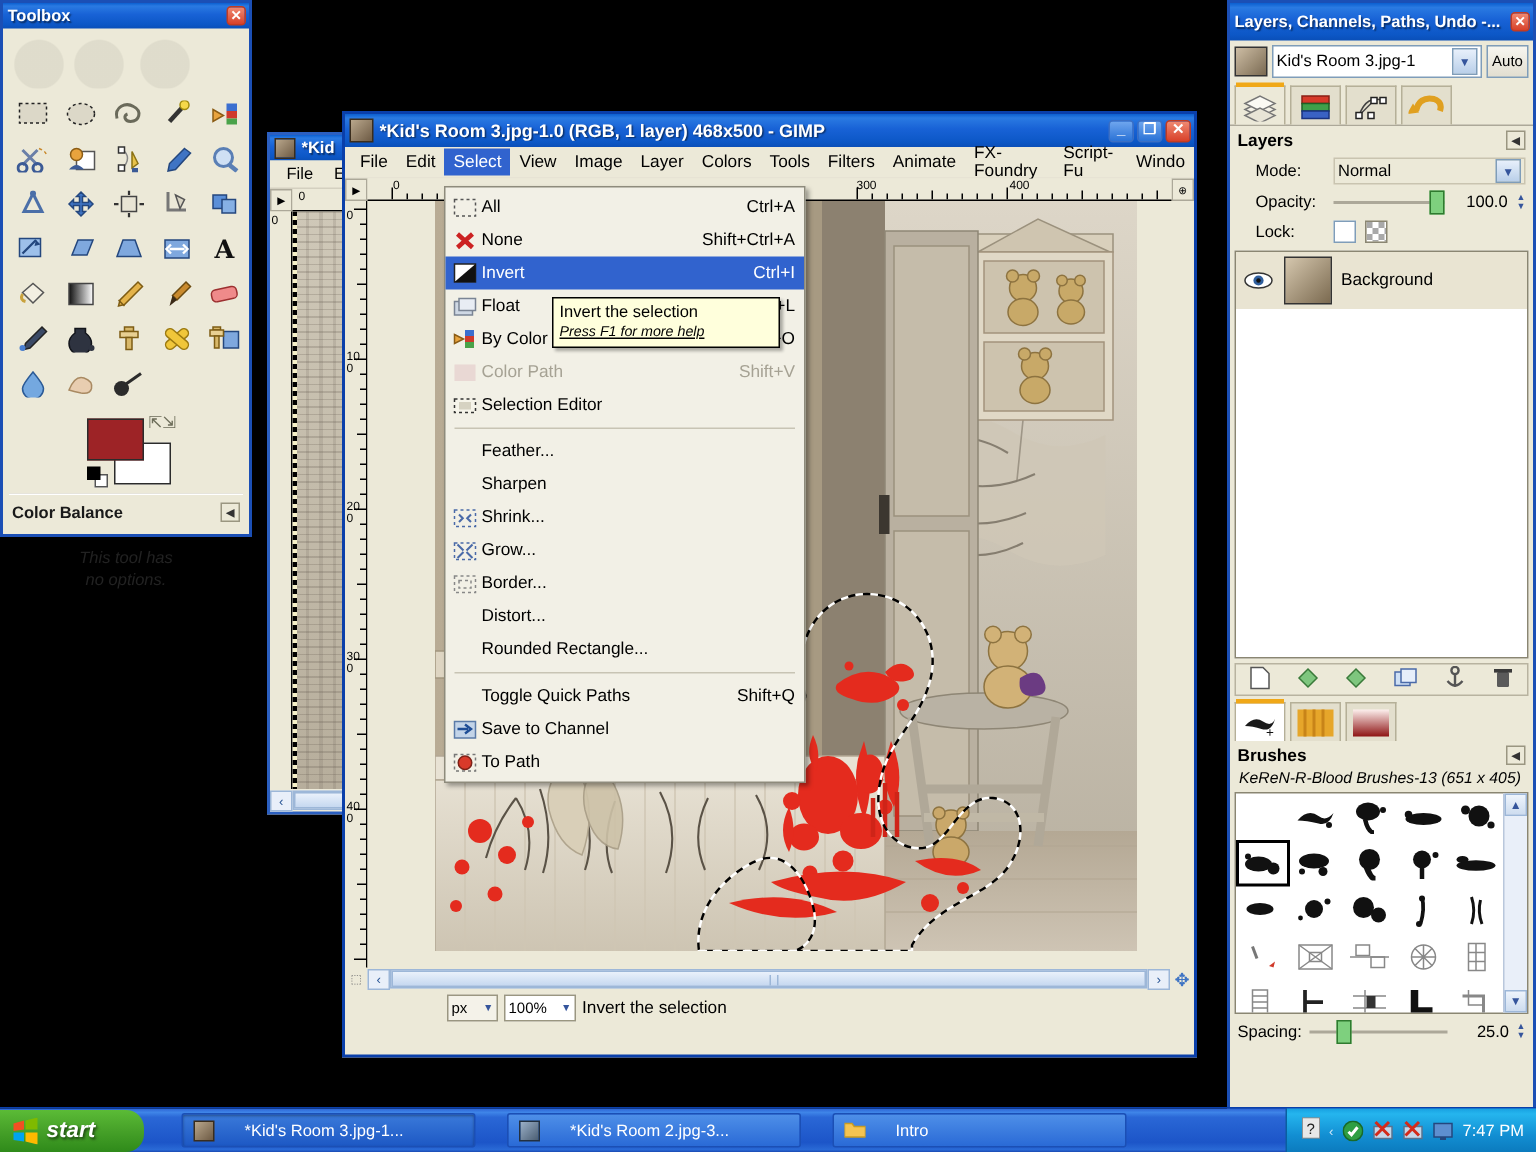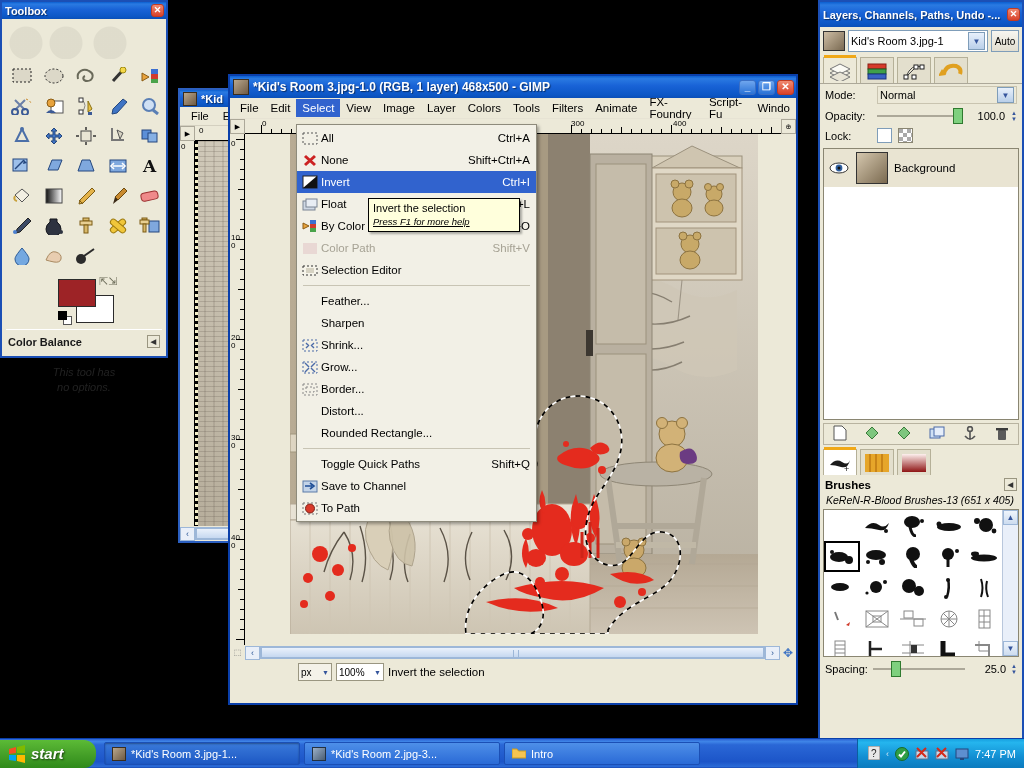--- a/index.html
+++ b/index.html
@@ -137,21 +137,21 @@
   .dock-combo { flex:1; height:22px; border:1px solid #7f9db9; background:#fff; display:flex;align-items:center;justify-content:space-between;padding:0 2px;font-size:11px;}
   .dock-combo .dd { width:17px;height:18px;background:linear-gradient(to bottom,#e8f0fb,#b9cfe9);border:1px solid #7f9db9;display:flex;align-items:center;justify-content:center;color:#35559c;font-size:8px;}
   .auto-btn { width:28px;height:22px;border:1px solid #7f9db9;background:linear-gradient(to bottom,#f7f6f0,#e2ded0);display:flex;align-items:center;justify-content:center;font-size:10px;text-align:right;}
   .dock-tabs { display:flex; gap:3px; padding:2px 3px 0 3px; border-bottom:1px solid #aca899;}
   .dtab { width:34px;height:26px;border:1px solid #b5b098;border-bottom:none;background:#e3dfcd;display:flex;align-items:center;justify-content:center;position:relative;}
   .dtab.sel { background:#ece9d8; }
   .dtab.sel:before{content:"";position:absolute;left:0;right:0;top:-3px;height:3px;background:#f0a818;}
   .panel-head { display:flex;align-items:center;padding:3px 5px;font-weight:bold;font-size:11.5px;}
   .panel-head .spacer{flex:1;}
   .prow { display:flex; align-items:center; padding:2px 5px; font-size:11px; gap:6px;}
-  .prow .plab { width:46px; }
+  .prow .plab { width:46px;margin-left:12px; }
   .mode-combo { flex:1; height:18px;border:1px solid #c9c4b0;background:#ece9d8;display:flex;align-items:center;justify-content:space-between;padding:0 2px;}
   .mode-combo .dd { width:17px;height:16px;background:linear-gradient(to bottom,#e8f0fb,#b9cfe9);border:1px solid #7f9db9;display:flex;align-items:center;justify-content:center;color:#35559c;font-size:8px;}
   .slider { flex:1; height:16px; position:relative; display:flex; align-items:center;}
   .slider .trk{position:absolute;left:0;right:0;height:2px;background:#aca899;}
   .slider .hnd{position:absolute;right:0;width:10px;height:16px;background:#7ed07e;border:1px solid #2f7a2f;}
   .opval { width:36px; text-align:right; font-size:11px;}
   .spin { display:flex;flex-direction:column;gap:1px;}
   .spin div{font-size:6px;color:#35559c;line-height:5px;}
   .lock-box { width:15px;height:15px;border:1px solid #7f9db9;background:#fff;}
   .lock-chk { width:15px;height:15px;border:1px solid #8a8672;
@@ -188,23 +188,24 @@
     background:linear-gradient(to bottom,#5bbb36 0%,#48a32a 45%,#2f8a1a 100%);
     border-radius:0 12px 12px 0;
     display:flex;align-items:center;gap:5px;padding-left:8px;
     color:#fff;font-weight:bold;font-style:italic;font-size:15px;
     text-shadow:1px 1px 2px rgba(0,0,0,.6);
   }
   .task-btn {
     height:23px;margin-right:4px;padding:0 7px;
     background:linear-gradient(to bottom,#4e8fe8,#2a6ad6);
     border:1px solid #1b4fb5; border-radius:2px;
-    display:flex;align-items:center;gap:5px;
+    display:flex;align-items:center;gap:20px;
     color:#fff;font-size:11px;white-space:nowrap;overflow:hidden;
     max-width:230px;
+    margin-left:17px;
   }
   .task-btn.active { background:linear-gradient(to bottom,#3a7ada,#1d58c4); box-shadow:inset 0 1px 2px rgba(0,0,0,.35);}
   .task-ico { width:14px;height:14px;flex:0 0 auto;}
   .tray {
     margin-left:auto;height:30px;display:flex;align-items:center;gap:6px;padding:0 8px 0 10px;
     background:linear-gradient(to bottom,#17a0e0 0%,#25b5ee 12%,#128ed2 60%,#0b79bc 100%);
     border-left:1px solid #0a5fa0;
   }
   .tray .clock { color:#fff;font-size:11px; }
   .tray .tico { width:14px;height:14px; }
@@ -1032,20 +1033,25 @@
         </svg>
     </div>
     <div class="dtab">
       <svg width="24" height="20">
           <path d="M5 13 q2 -10 12 -8 q6 2 4 8" stroke="#e0a020" stroke-width="4" fill="none"></path>
           <path d="M3 8 l4 6 -8 1z" fill="#e0a020"></path>
         </svg>
     </div>
   </div>
 
+  <div class="panel-head">
+    <span>Layers</span>
+    <span class="spacer"></span>
+    <span class="mini-btn">◀</span>
+  </div>
 
   <div class="prow">
     <span class="plab">Mode:</span>
     <div class="mode-combo">
       <span>Normal</span>
       <span class="dd">▼</span>
     </div>
   </div>
 
   <div class="prow">

